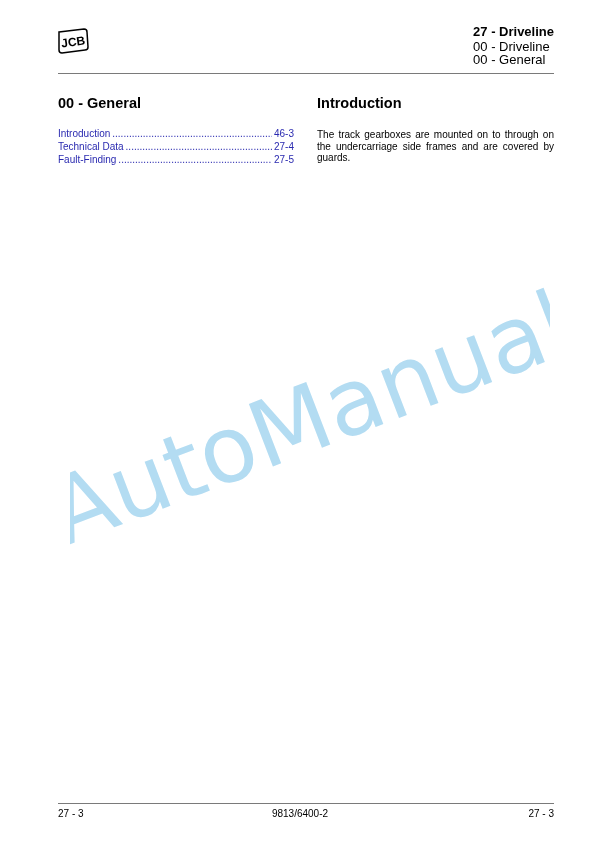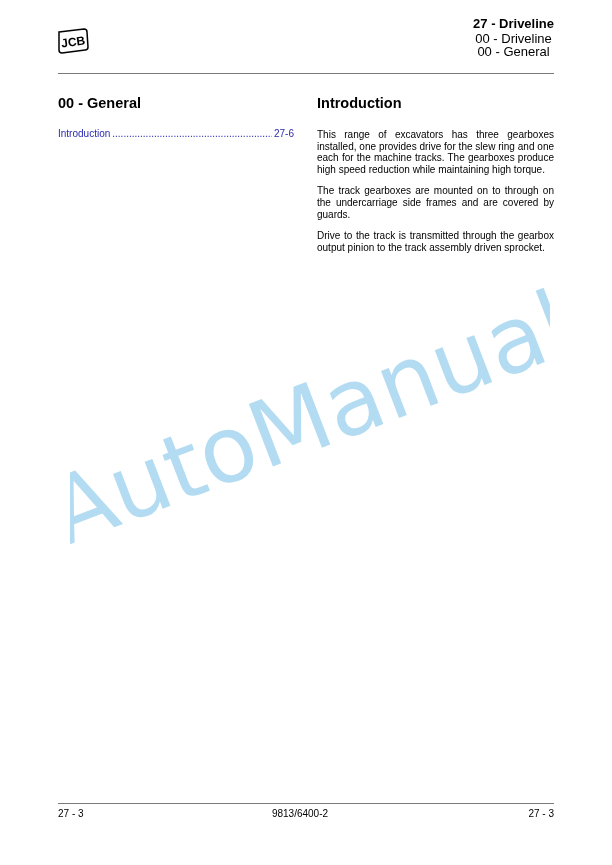--- a/index.html
+++ b/index.html
@@ -1,19 +1,19 @@
 <!DOCTYPE html>
 <html><head>
   <meta charset="utf-8">
   <style>
     html, body { margin: 0; padding: 0; background: #ffffff; }
     body { width: 612px; height: 865px; position: relative; overflow: hidden;
            font-family: "Liberation Sans", sans-serif; color: #000; }
     .logo { position: absolute; left: 56px; top: 28px; width: 34px; height: 26px; }
-    .hdr { position: absolute; right: 58px; top: 16px; text-align: center; }
+    .hdr { position: absolute; right: 58px; top: 24px; text-align: left; }
     .hdr-title { font-weight: bold; font-size: 13px; line-height: 16px; }
     .hdr-sub { font-size: 13px; line-height: 13px; }
     .rule-top { position: absolute; left: 58px; right: 58px; top: 73px; border-top: 1px solid #7a7a7a; }
     .rule-bot { position: absolute; left: 58px; right: 58px; top: 803px; border-top: 1px solid #7a7a7a; }
     .col-left { position: absolute; left: 58px; top: 95px; width: 236px; }
     .col-right { position: absolute; left: 317px; top: 95px; width: 237px; }
     h2 { font-size: 14.5px; font-weight: bold; margin: 0 0 15px 0; line-height: 17px; }
     .toc-row { display: flex; font-size: 10px; line-height: 13px; color: #2a2ab0; }
     .toc-label { white-space: nowrap; }
     .toc-dots { flex: 1; overflow: hidden; white-space: nowrap; margin: 0 2px; }
@@ -41,29 +41,37 @@
   <div class="hdr-sub">00 - Driveline</div>
   <div class="hdr-sub">00 - General</div>
 </div>
 <div class="rule-top"></div>
 
 <div class="col-left">
   <h2>00 - General</h2>
   <div class="toc-row">
     <span class="toc-label">Introduction</span>
     <span class="toc-dots"></span>
-    <span class="toc-page">27-6</span>
+    <span class="toc-page">46-3</span>
+  </div>
+  <div class="toc-row">
+    <span class="toc-label">Technical Data</span>
+    <span class="toc-dots"></span>
+    <span class="toc-page">27-4</span>
+  </div>
+  <div class="toc-row">
+    <span class="toc-label">Fault-Finding</span>
+    <span class="toc-dots"></span>
+    <span class="toc-page">27-5</span>
   </div>
 </div>
 
 <div class="col-right">
   <h2>Introduction</h2>
-  <p class="para">This range of excavators has three gearboxes installed, one provides drive for the slew ring and one each for the machine tracks. The gearboxes produce high speed reduction while maintaining high torque.</p>
   <p class="para">The track gearboxes are mounted on to through on the undercarriage side frames and are covered by guards.</p>
-  <p class="para">Drive to the track is transmitted through the gearbox output pinion to the track assembly driven sprocket.</p>
 </div>
 
 <svg class="watermark" viewBox="0 0 480 320">
   <text x="240" y="200" text-anchor="middle" font-family="DejaVu Sans, sans-serif" font-size="92" fill="#b3dcf2" transform="rotate(-21 240 170)">AutoManual</text>
 </svg>
 
 <div class="rule-bot"></div>
 <div class="foot foot-left">27 - 3</div>
 <div class="foot foot-center">9813/6400-2</div>
 <div class="foot foot-right">27 - 3</div>

